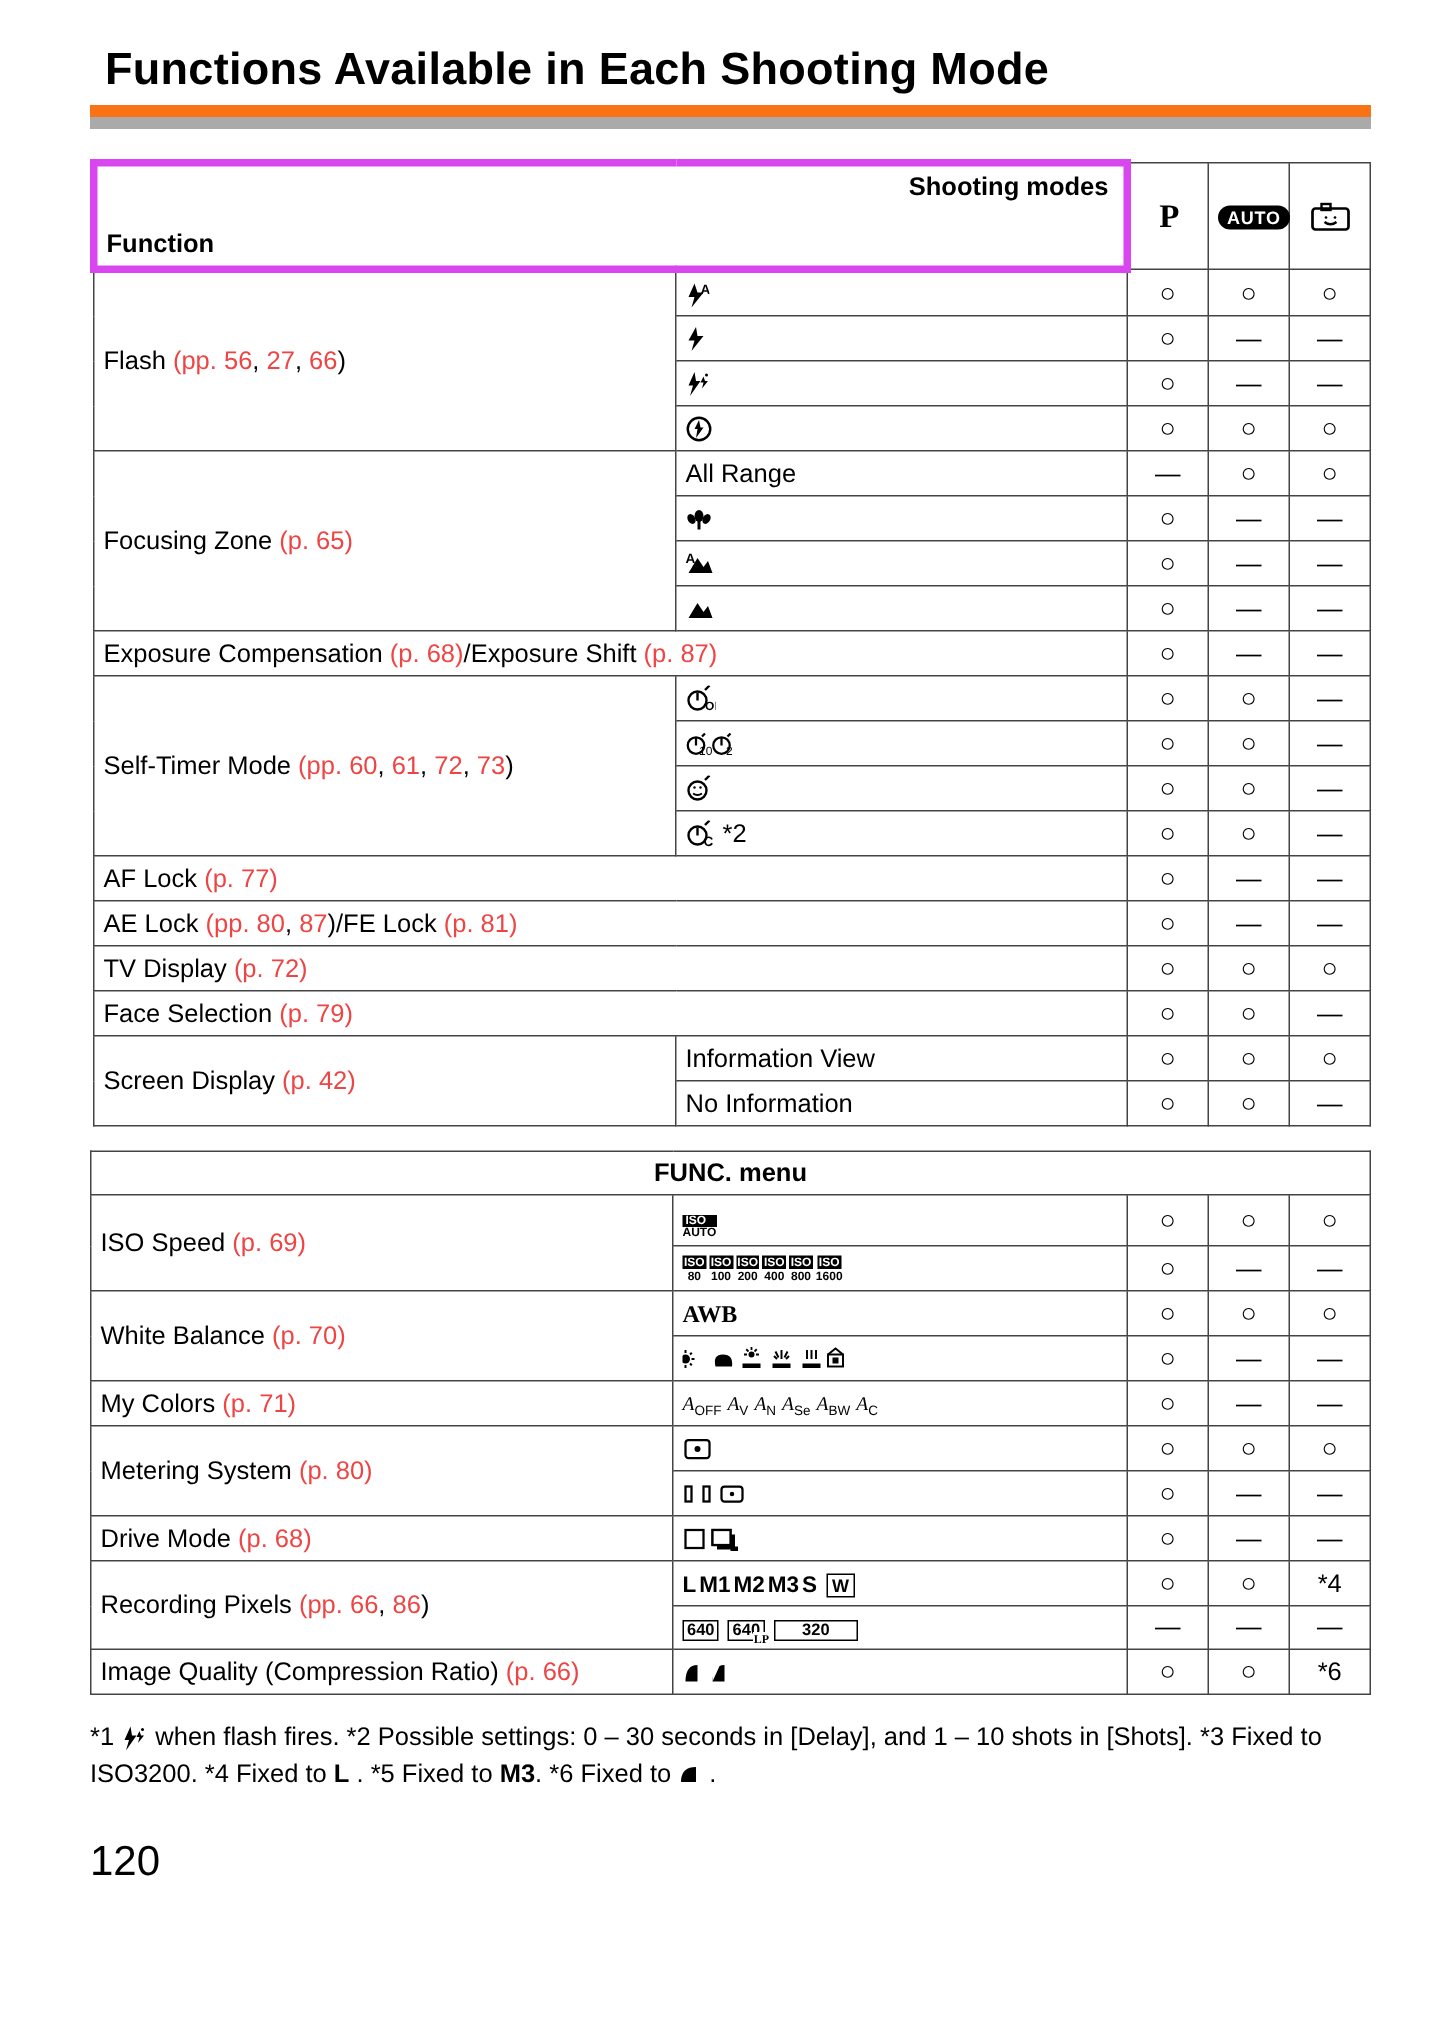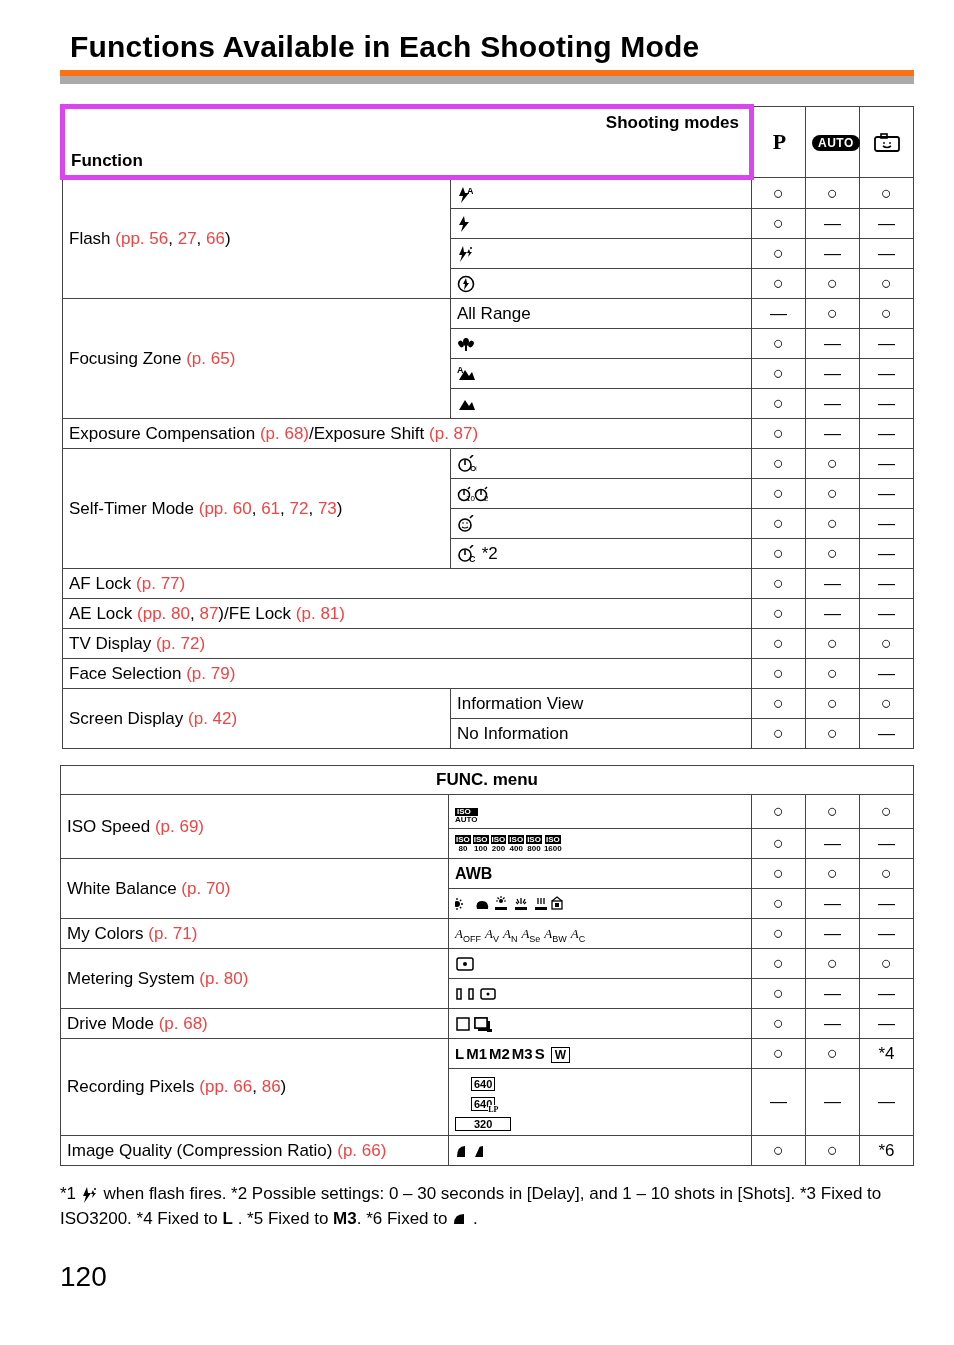--- a/index.html
+++ b/index.html
@@ -14,21 +14,21 @@
   .page {
     padding: 0 40px 30px 60px;
   }
   .title-wrap {
     margin: 30px 0 20px 0;
   }
   .title-bar {
     background: #fff;
     padding: 0 0 6px 10px;
     position: relative;
-    border-bottom: 6px solid #f97316;
+    border-bottom: 8px solid #f97316;
   }
   .title-under {
     height: 8px;
     background: #aaa;
     margin-left: 0;
   }
   .title-bar h1 {
     margin: 0;
     font-size: 30px;
     font-weight: 900;
@@ -343,21 +343,21 @@
                 <span class="iso-bot">1600</span>
               </span>
             </span>
           </td>
           <td class="cell-center"><span class="sym">○</span></td>
           <td class="cell-center">—</td>
           <td class="cell-center">—</td>
         </tr>
         <tr>
           <td rowspan="2">White Balance <span class="link">(p. 70)</span></td>
-          <td><span style="font-weight:bold;font-family:Liberation Sans, sans-serif;font-size:16px;">AWB</span></td>
+          <td><span style="font-weight:bold;font-family:Liberation Serif, serif;font-size:16px;">AWB</span></td>
           <td class="cell-center"><span class="sym">○</span></td>
           <td class="cell-center"><span class="sym">○</span></td>
           <td class="cell-center"><span class="sym">○</span></td>
         </tr>
         <tr>
           <td>
     <svg width="110" height="18">
       <g transform="translate(2,9)">
                 <circle r="3" fill="#000"></circle>
                 <g stroke="#000" stroke-width="1.3">
@@ -454,21 +454,21 @@
         </tr>
         <tr>
           <td rowspan="2">Recording Pixels <span class="link">(pp. 66</span>,  <span class="link">86</span>)</td>
           <td><span style="font-weight:bold;font-size:15px;margin-right:2px;">L</span><span style="font-weight:bold;font-size:15px;margin-right:2px;">M1</span><span style="font-weight:bold;font-size:15px;margin-right:2px;">M2</span><span style="font-weight:bold;font-size:15px;margin-right:2px;">M3</span><span style="font-weight:bold;font-size:15px;margin-right:2px;">S</span><span style="display:inline-block;border:1.5px solid #000;padding:0 3px;font-size:12px;font-weight:bold;margin-left:4px;">W</span></td>
           <td class="cell-center"><span class="sym">○</span></td>
           <td class="cell-center"><span class="sym">○</span></td>
           <td class="cell-center">*4</td>
         </tr>
         <tr>
           <td>
-    <span style="display:inline-flex; gap:6px; align-items:center; font-size:11px; font-weight:bold;flex-direction:column;">
+    <span style="display:inline-flex; gap:6px; align-items:center; font-size:11px; font-weight:bold;">
       <span style="border:1.5px solid #000; padding:0 2px;">640</span>
       <span style="border:1.5px solid #000; padding:0 2px; position:relative;">640<span style="position:absolute;right:-4px;bottom:-4px;font-size:8px;background:#fff;font-family:Liberation Serif, serif;">LP</span></span>
       <span style="border:1.5px solid #000; padding:0 18px;">320</span>
     </span>
   </td>
           <td class="cell-center">—</td>
           <td class="cell-center">—</td>
           <td class="cell-center">—</td>
         </tr>
         <tr>

